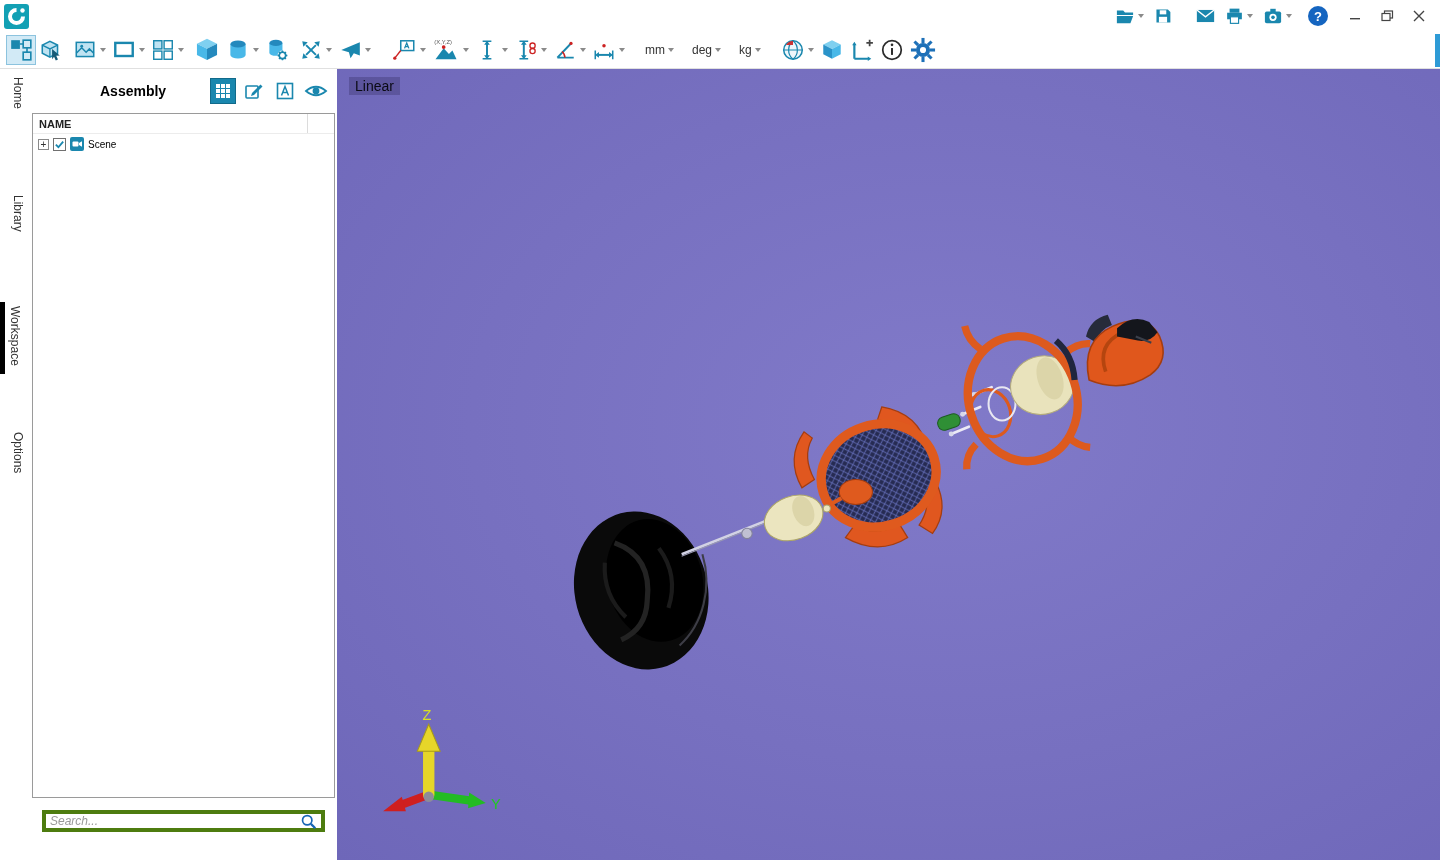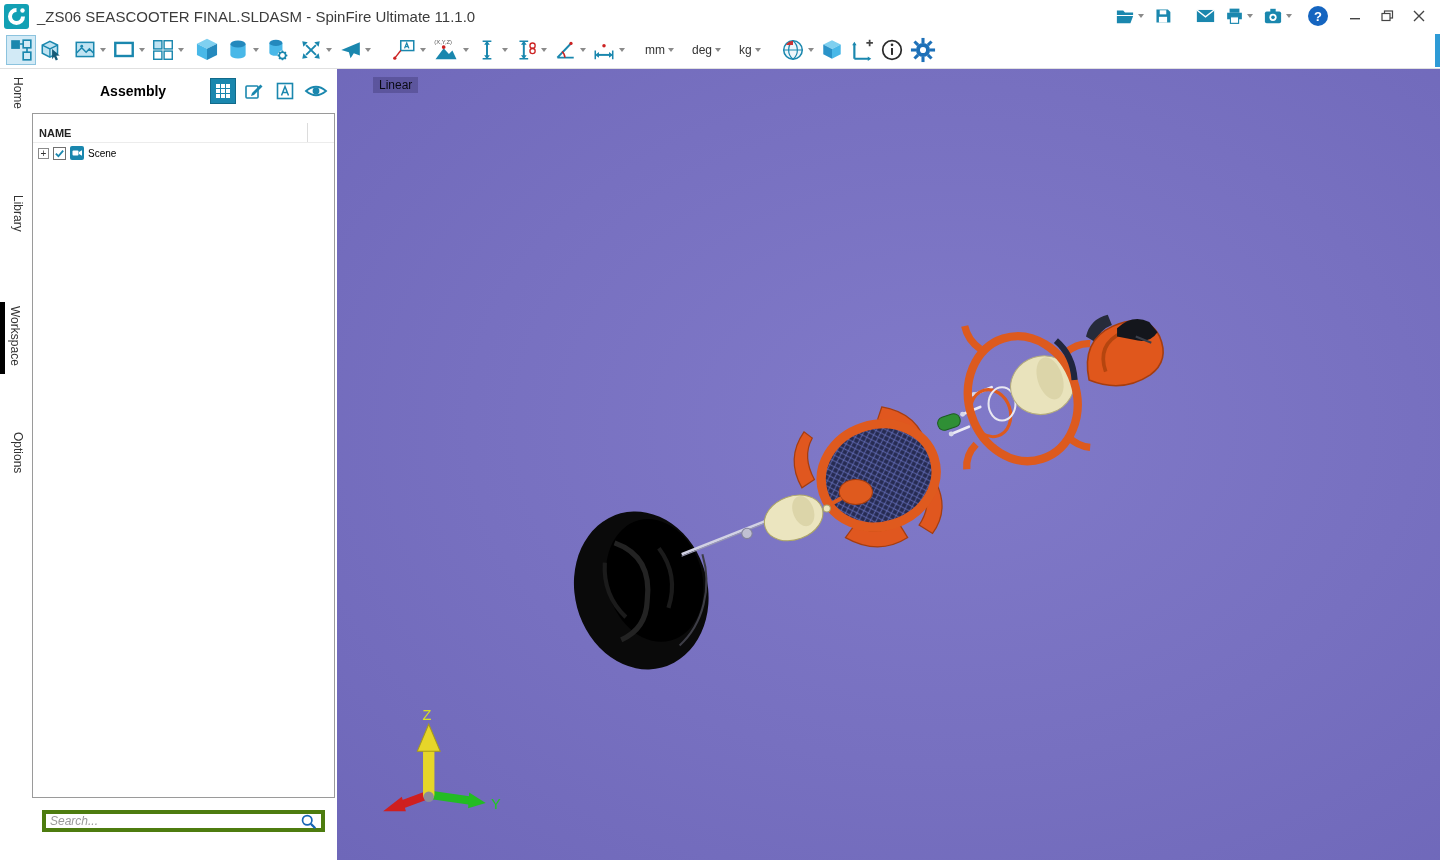--- a/index.html
+++ b/index.html
@@ -47,51 +47,50 @@
   .st-options { margin-top:54px; }
 
   
   .panel { width:307px; flex:0 0 307px; background:#fff; display:flex; flex-direction:column; padding-bottom:16px; }
   .panel-header { height:44px; flex:0 0 44px; display:flex; align-items:center; }
   .panel-title { font-weight:bold; font-size:14px; color:#000; margin-left:70px; }
   .panel-tools { margin-left:auto; display:flex; align-items:center; gap:5px; margin-right:8px; }
   .ph-btn { width:26px; height:26px; display:flex; align-items:center; justify-content:center; background:none; border:none; }
   .ph-btn.blue { background:#1a87ae; border:1px solid #116a8a; }
   .tree-box { flex:1; margin:0 2px; border:1px solid #9a9a9a; background:#fff; position:relative; overflow:hidden; }
-  .tree-header { height:20px; display:flex; align-items:center; padding-left:6px; border-bottom:1px solid #ececec; position:relative;margin-top:9px; }
+  .tree-header { height:20px; display:flex; align-items:center; padding-left:6px; border-bottom:1px solid #ececec; position:relative; }
   .tree-header span { font-size:11px; font-weight:bold; color:#222; }
   .col-div { position:absolute; top:0; bottom:0; right:26px; width:1px; background:#dcdcdc; }
   .tree-row { height:20px; display:flex; align-items:center; padding-left:5px; gap:4px; }
   .expander { width:11px; height:11px; border:1px solid #8a8a8a; background:#fff; font-size:10px; line-height:9px;
               text-align:center; color:#333; flex:0 0 11px; }
   .checkbox { width:13px; height:13px; border:1px solid #707070; background:#fff; display:flex; align-items:center; justify-content:center; flex:0 0 13px; }
   .tree-label { font-size:10px; color:#000; }
   .search-bar { height:22px; flex:0 0 22px; margin:12px; border:4px solid #4d7c0f; background:#fff; display:flex; align-items:center; padding:0 4px; }
   .search-bar input { flex:1; border:none; outline:none; font-size:12px; font-family:"Liberation Sans", sans-serif; color:#333; background:transparent; }
   .search-bar input::placeholder { font-style:italic; color:#9a9a9a; }
 
   
   .viewport { flex:1; position:relative; overflow:hidden;
               background:radial-gradient(ellipse at 55% 45%, #817ac9 0%, #7770c0 55%, #6e67b9 100%); }
-  .mode-badge { position:absolute; top:8px; left:12px; font-size:12px; color:#0a0a14;
-                background:rgba(40,34,80,0.28); padding:1px 6px;margin-left:24px; }
+  .mode-badge { position:absolute; top:8px; left:12px; font-size:14px; color:#0a0a14;
+                background:rgba(40,34,80,0.28); padding:1px 6px; }
   .model-svg { position:absolute; inset:0; width:100%; height:100%; }
 </style>
 </head>
 <body>
 
 <div class="app">
 
   <div class="titlebar">
     <svg class="app-logo" viewBox="0 0 25 25">
       <rect width="25" height="25" rx="3" fill="#12a0b4"></rect>
       <path d="M12.5 4 a8.5 8.5 0 1 0 8.5 8.5 h-4 a4.5 4.5 0 1 1 -4.5 -4.5 z" fill="#fff"></path>
       <circle cx="18.5" cy="6.5" r="2.2" fill="#fff"></circle>
     </svg>
-    <span class="win-title">_ZS06 SEASCOOTER FINAL.SLDASM - SpinFire Ultimate 11.1.0</span>
 
     <div class="tb-right">
       <button class="tbar-btn">
         <svg width="20" height="18" viewBox="0 0 22 20">
           <path d="M2 4 h7 l2 2 h9 v3 H2 z" fill="#1a87ae"></path>
           <path d="M2 10 h18 l-3 8 H2 z" fill="#1a87ae"></path>
         </svg>
         <span class="caret"></span>
       </button>
       <button class="tbar-btn">

